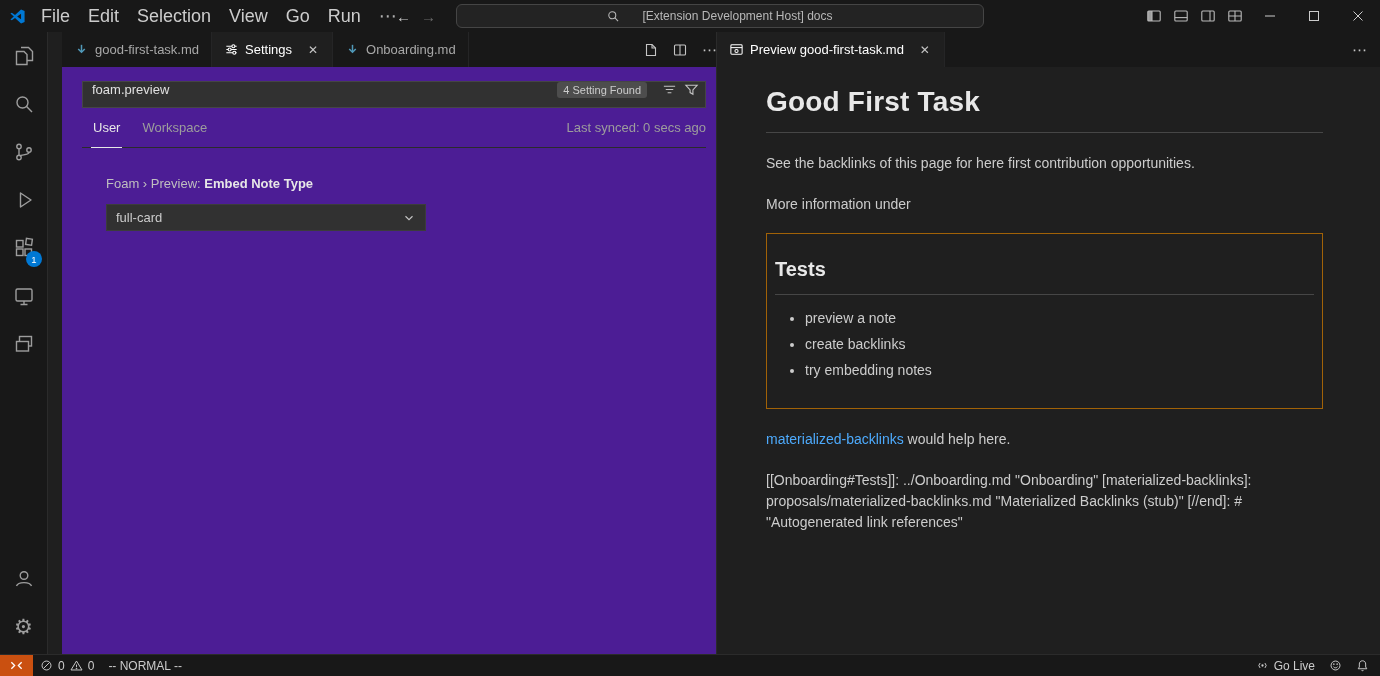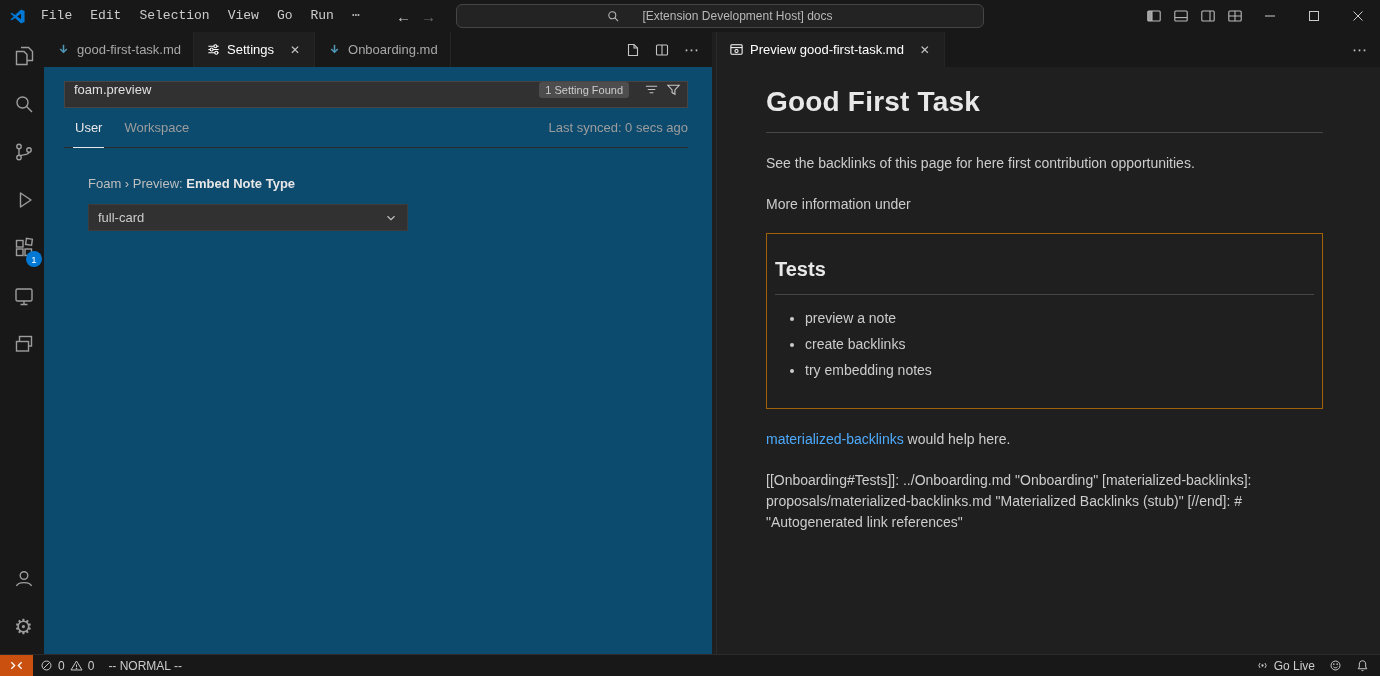--- a/index.html
+++ b/index.html
@@ -6,21 +6,21 @@
   html,body { width:1380px; height:676px; overflow:hidden; background:#1f1f1f;
               font-family:"Liberation Sans", sans-serif; color:#cccccc; }
   .window { position:relative; width:1380px; height:676px; }
   svg { display:block; }
 
   
   .titlebar { position:absolute; top:0; left:0; right:0; height:32px; background:#181818;
               display:flex; align-items:center; }
   .logo { margin:0 6px 0 9px; display:flex; }
   .menubar { display:flex; align-items:center; height:100%; }
-  .menu { padding:0 9px; font-size:13px; color:#cccccc; line-height:32px; cursor:default;font-family:Liberation Mono, monospace; }
+  .menu { padding:0 9px; font-size:18px; color:#cccccc; line-height:32px; cursor:default; }
   .menu.more { color:#b0b0b0; }
   .nav-arrows { position:absolute; left:396px; top:0; height:32px; display:flex; align-items:center; gap:10px; font-size:15px; }
   .navbtn { color:#cccccc; }
   .navbtn.disabled { color:#6a6a6a; }
   .command-center { position:absolute; left:456px; top:4px; width:528px; height:24px;
                     background:#232323; border:1px solid #454545; border-radius:6px;
                     display:flex; align-items:center; justify-content:center; gap:22px;
                     color:#b8b8b8; font-size:12px; }
   .tb-right { position:absolute; right:0; top:0; height:32px; display:flex; align-items:center; }
   .layout-btn { width:27px; height:32px; display:flex; align-items:center; justify-content:center; color:#b9b9b9; }
@@ -32,21 +32,21 @@
   .ab-group-top { display:flex; flex-direction:column; }
   .ab-group-bottom { margin-top:auto; display:flex; flex-direction:column; padding-bottom:4px; }
   .ab-item { width:47px; height:48px; display:flex; align-items:center; justify-content:center;
              color:#9d9d9d; position:relative; }
   .ab-badge { position:absolute; right:5px; bottom:5px; min-width:16px; height:16px; border-radius:9px;
               background:var(--accent,#0078d4); color:#ffffff; font-size:9.5px; display:flex;
               align-items:center; justify-content:center; padding:0 4px; }
   .gear-glyph { font-size:21px; line-height:21px; }
 
   
-  .group-left  { position:absolute; top:32px; left:44px; width:668px; bottom:22px; background:#0c4a6e; }
+  .group-left  { position:absolute; top:32px; left:62px; width:668px; bottom:22px; background:#4c1d95; }
   .group-right { position:absolute; top:32px; left:716px; right:0; bottom:22px; background:#1f1f1f;
                  border-left:1px solid #2b2b2b; }
   .tabbar { height:35px; background:#181818; display:flex; align-items:stretch; }
   .tab { display:flex; align-items:center; gap:6px; padding:0 12px; font-size:13px;
          background:#181818; color:#a8a8a8; border-right:1px solid #252526; }
   .tab.active { background:#1f1f1f; color:#ffffff; }
   .tab .close { margin-left:8px; font-size:12px; color:#c5c5c5; width:14px; text-align:center; }
   .md-ico { color:var(--markdown-icon,#519aba); }
   .editor-actions { margin-left:auto; display:flex; align-items:center; gap:14px; padding-right:12px; color:#c5c5c5; }
   .dots { font-size:15px; letter-spacing:1px; color:#c5c5c5; }
@@ -276,21 +276,21 @@
               <path d="M8 3v10"></path>
             </svg>
         </span>
         <span class="dots">⋯</span>
       </div>
     </div>
 
     <div class="settings-body">
       <div class="search-input">
         <span class="search-text">foam.preview</span>
-        <span class="result-badge">1 Setting Found</span>
+        <span class="result-badge">4 Setting Found</span>
         <span class="input-ico">
           <svg width="15" height="15" viewBox="0 0 16 16" fill="none" stroke="currentColor" stroke-width="1.2">
             <path d="M2 4.5h12 M4 8h8 M6 11.5h4"></path>
             </svg>
         </span>
         <span class="input-ico">
           <svg width="15" height="15" viewBox="0 0 16 16" fill="none" stroke="currentColor" stroke-width="1.2">
             <path d="M2 3.5 H14 L9.5 8.5 V13 L6.5 11.3 V8.5 Z"></path>
             </svg>
         </span>

